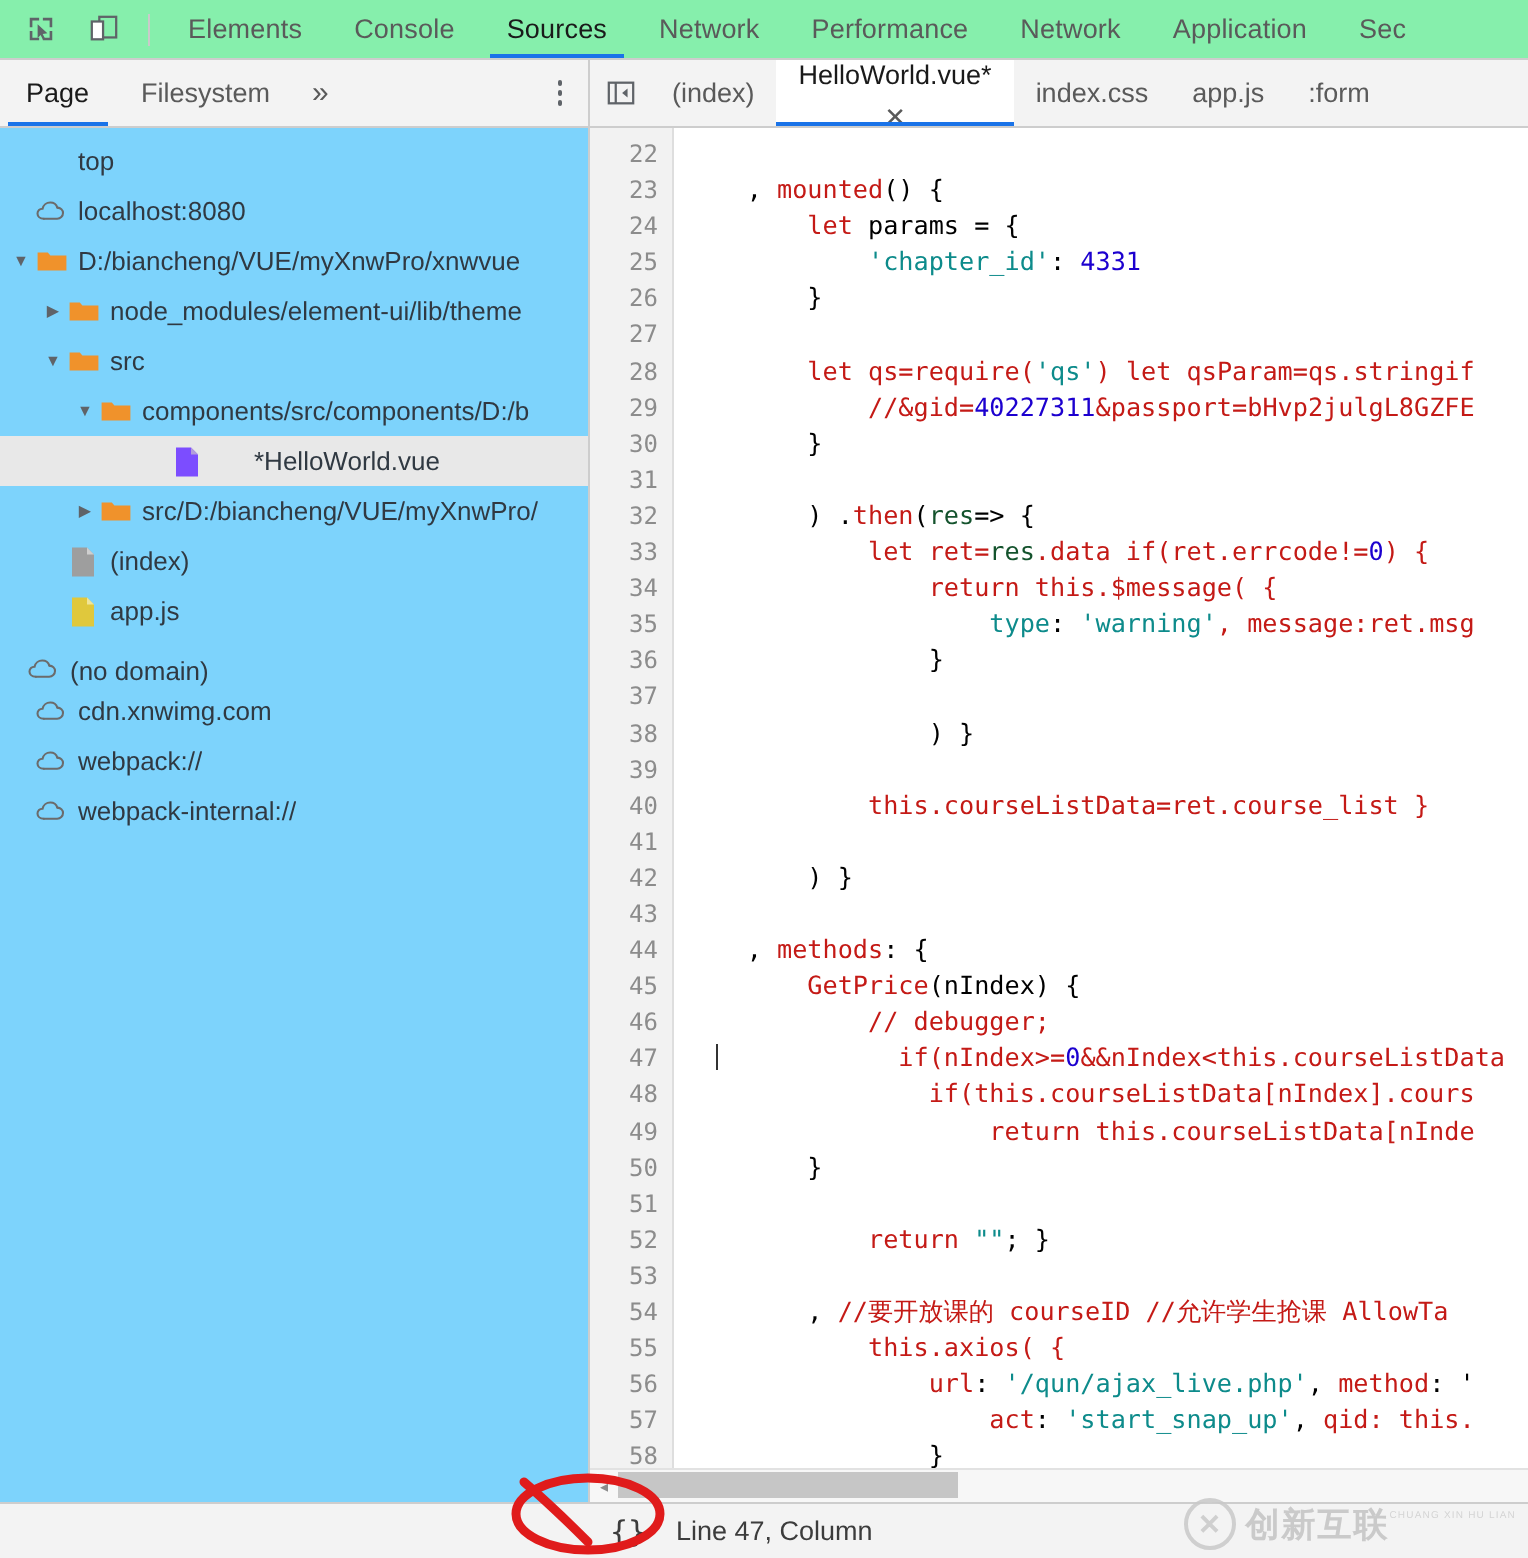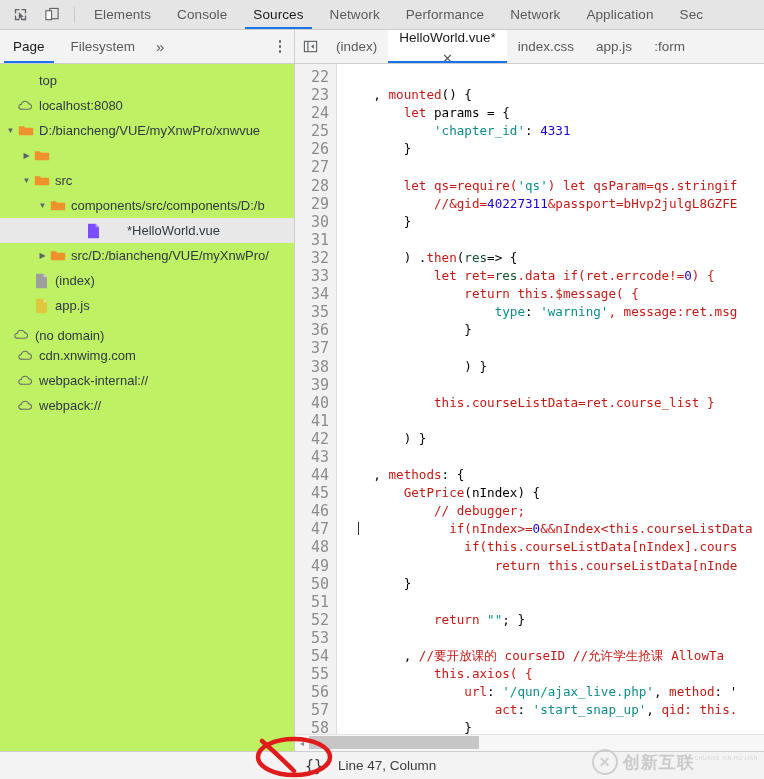--- a/index.html
+++ b/index.html
@@ -24,21 +24,21 @@
     background: #ffffff;
     position: relative;
   }
 
   
   .devtools-toolbar {
     height: 29px;
     min-height: 29px;
     display: flex;
     align-items: stretch;
-    background: #e5e5e5;
+    background: #86efac;
     border-bottom: 1px solid #cdcdcd;
     position: relative;
   }
   .tool-icons {
     display: flex;
     align-items: center;
     padding-left: 7px;
     gap: 6px;
   }
   .tb-icon {
@@ -92,21 +92,21 @@
     min-height: 0;
     position: relative;
   }
 
   
   .navigator {
     width: 294px;
     min-width: 294px;
     display: flex;
     flex-direction: column;
-    background: #bef264;
+    background: #7dd3fc;
     border-right: 1px solid #cdcdcd;
     position: relative;
   }
   .nav-tabbar {
     height: 33px;
     min-height: 33px;
     display: flex;
     align-items: stretch;
     background: #f3f3f3;
     border-bottom: 1px solid #cdcdcd;
@@ -258,21 +258,21 @@
   }
   .gutter {
     width: 42px;
     min-width: 42px;
     background: #f2f2f2;
     border-right: 1px solid #dedede;
     text-align: right;
     padding-right: 7px;
     box-sizing: border-box;
     font-family: "DejaVu Sans Mono", monospace;
-    font-size: 15px;
+    font-size: 12px;
     color: #8c8c8c;
     padding-top: 4px;
   }
   .gutter div {
     height: 18.1px;
     line-height: 18.1px;
   }
   .code-lines {
     flex: 1;
     overflow: hidden;
@@ -516,20 +516,21 @@
             </span>
             <span class="tree-label italic">D:/biancheng/VUE/myXnwPro/xnwvue</span>
           </div>
           <div class="tree-row" style="padding-left: 20px;">
             <span class="twisty">▶</span>
             <span class="ico">
               <svg width="16" height="13" viewBox="0 0 16 13">
                 <path d="M0.8 2.2 h5.1 l1.3 1.5 h8 v7.6 h-14.4 z" fill="#f0922b"></path>
               </svg>
             </span>
+            <span class="tree-label italic">node_modules/element-ui/lib/theme</span>
           </div>
           <div class="tree-row" style="padding-left: 20px;">
             <span class="twisty">▼</span>
             <span class="ico">
               <svg width="16" height="13" viewBox="0 0 16 13">
                 <path d="M0.8 2.2 h5.1 l1.3 1.5 h8 v7.6 h-14.4 z" fill="#f0922b"></path>
               </svg>
             </span>
             <span class="tree-label italic">src</span>
           </div>
@@ -602,31 +603,31 @@
             <span class="tree-label">cdn.xnwimg.com</span>
           </div>
           <div class="tree-row" style="padding-left: 4px;">
             <span class="twisty"></span>
             <span class="ico">
               <svg width="15" height="13" viewBox="0 0 16 13">
                 <path d="M4.2 10.6 C1.9 10.6 0.8 9.2 0.8 7.8 C0.8 6.4 2 5.2 3.5 5.3 C3.9 3.3 5.6 2 7.6 2 C9.4 2 10.9 3.1 11.4 4.7" fill="none" stroke="#6b6b6b" stroke-width="1.1" stroke-linecap="round"></path>
                 <path d="M11.4 4.7 C13.1 4.8 14.4 6 14.4 7.6 C14.4 9.3 13 10.6 11.3 10.6 L4.2 10.6" fill="none" stroke="#6b6b6b" stroke-width="1.1" stroke-linecap="round"></path>
               </svg>
             </span>
-            <span class="tree-label">webpack-internal://</span>
+            <span class="tree-label">webpack://</span>
           </div>
           <div class="tree-row" style="padding-left: 4px;">
             <span class="twisty"></span>
             <span class="ico">
               <svg width="15" height="13" viewBox="0 0 16 13">
                 <path d="M4.2 10.6 C1.9 10.6 0.8 9.2 0.8 7.8 C0.8 6.4 2 5.2 3.5 5.3 C3.9 3.3 5.6 2 7.6 2 C9.4 2 10.9 3.1 11.4 4.7" fill="none" stroke="#6b6b6b" stroke-width="1.1" stroke-linecap="round"></path>
                 <path d="M11.4 4.7 C13.1 4.8 14.4 6 14.4 7.6 C14.4 9.3 13 10.6 11.3 10.6 L4.2 10.6" fill="none" stroke="#6b6b6b" stroke-width="1.1" stroke-linecap="round"></path>
               </svg>
             </span>
-            <span class="tree-label">webpack://</span>
+            <span class="tree-label">webpack-internal://</span>
           </div>
         </div>
     </div>
 
     <div class="editor-pane">
       <div class="editor-tabbar">
         <div class="panel-toggle">
           <svg width="15" height="15" viewBox="0 0 16 16">
             <rect x="1.5" y="2.5" width="13" height="11" fill="none" stroke="#5f6368" stroke-width="1.2"></rect>
             <line x1="5.2" y1="2.5" x2="5.2" y2="13.5" stroke="#5f6368" stroke-width="1.2"></line>

